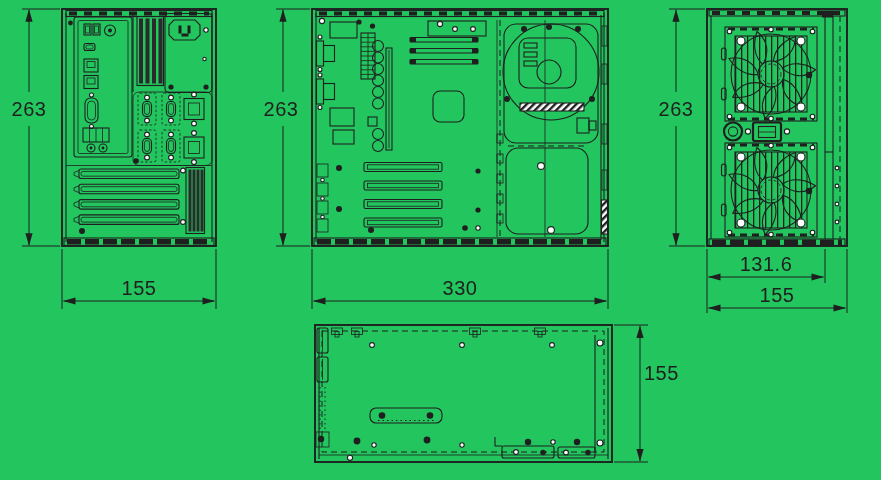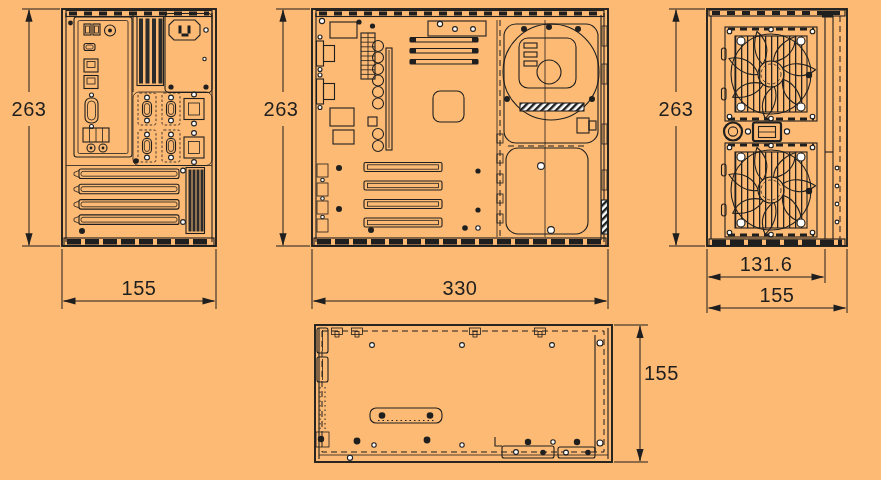--- a/index.html
+++ b/index.html
@@ -1,16 +1,16 @@
 <!DOCTYPE html>
 <html style="--ink: #1f1f1f;"><head>
 <meta charset="utf-8">
 <style>
   html,body { margin:0; padding:0; background:#fff; }
-  .stage { position:relative; width:881px; height:480px; background:#fdba74; overflow:hidden;
+  .stage { position:relative; width:881px; height:480px; background:#22c55e; overflow:hidden;
            font-family:"Liberation Sans", sans-serif; }
   svg { display:block; }
   .ln   { fill:none; stroke:var(--ink,#1f1f1f); stroke-width:1.1; stroke-linejoin:miter; }
   .ln2  { fill:none; stroke:var(--ink,#1f1f1f); stroke-width:1.9; }
   .thin { fill:none; stroke:var(--ink,#1f1f1f); stroke-width:0.8; }
   .bold { fill:none; stroke:var(--ink,#1f1f1f); stroke-width:2.2; }
   .dash { fill:none; stroke:var(--ink,#1f1f1f); stroke-width:1; stroke-dasharray:6 4; }
   .dots { fill:none; stroke:var(--ink,#1f1f1f); stroke-width:1; stroke-dasharray:1.5 3; }
   .dkdash  { fill:none; stroke:var(--ink,#1f1f1f); stroke-width:4;  stroke-dasharray:8 7; }
   .dkdash2 { fill:none; stroke:var(--ink,#1f1f1f); stroke-width:5.5; stroke-dasharray:14 4; }

